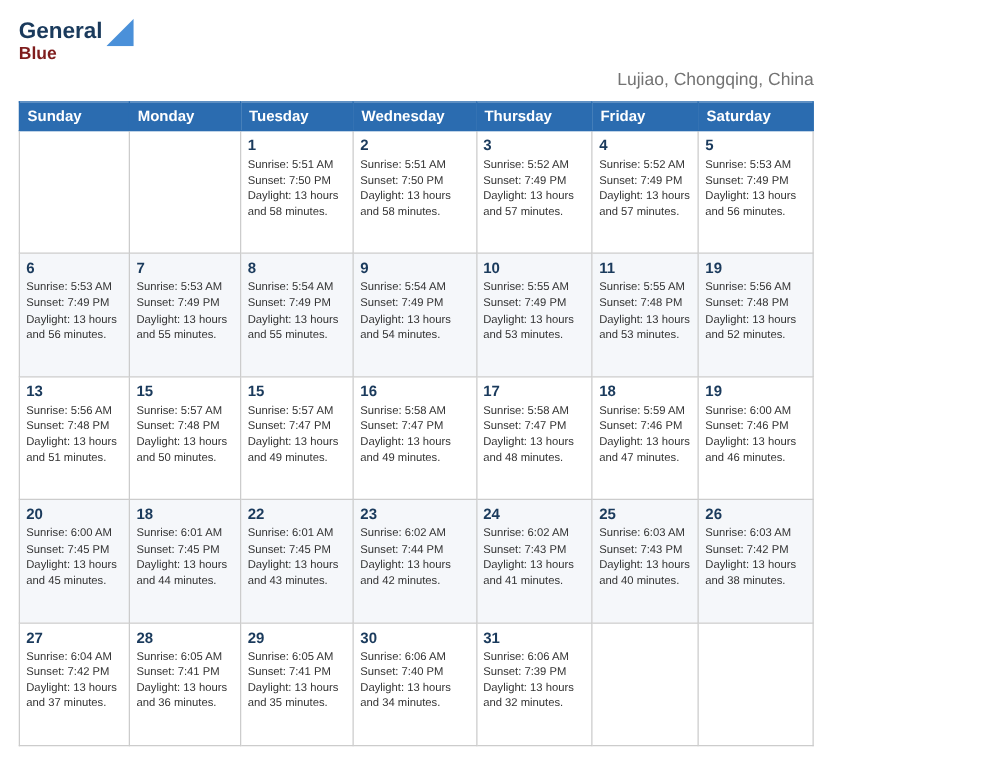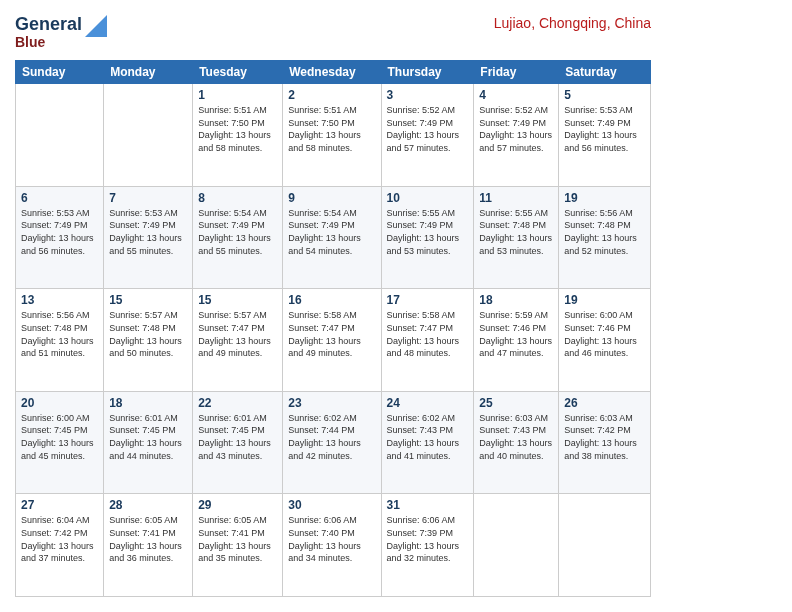--- a/index.html
+++ b/index.html
@@ -52,21 +52,22 @@
       text-align: right;
     }
     .month-year {
       font-size: 36px;
       font-weight: bold;
       color: #1a3a5c;
       line-height: 1.1;
     }
     .location {
       font-size: 14px;
-      color: #b91c1c;
+      color: #737373;
+      margin-top: 40px;
     }
     .calendar {
       width: 100%;
       border-collapse: collapse;
       flex: 1;
     }
     .calendar th {
       background-color: #2b6cb0;
       color: white;
       padding: 4px 6px;

